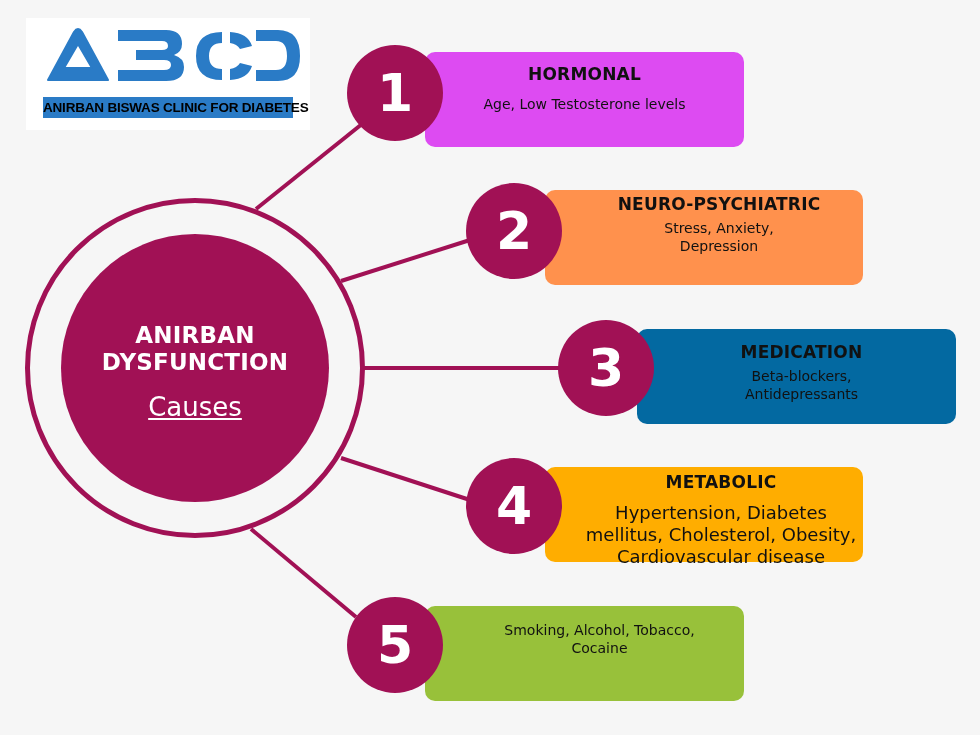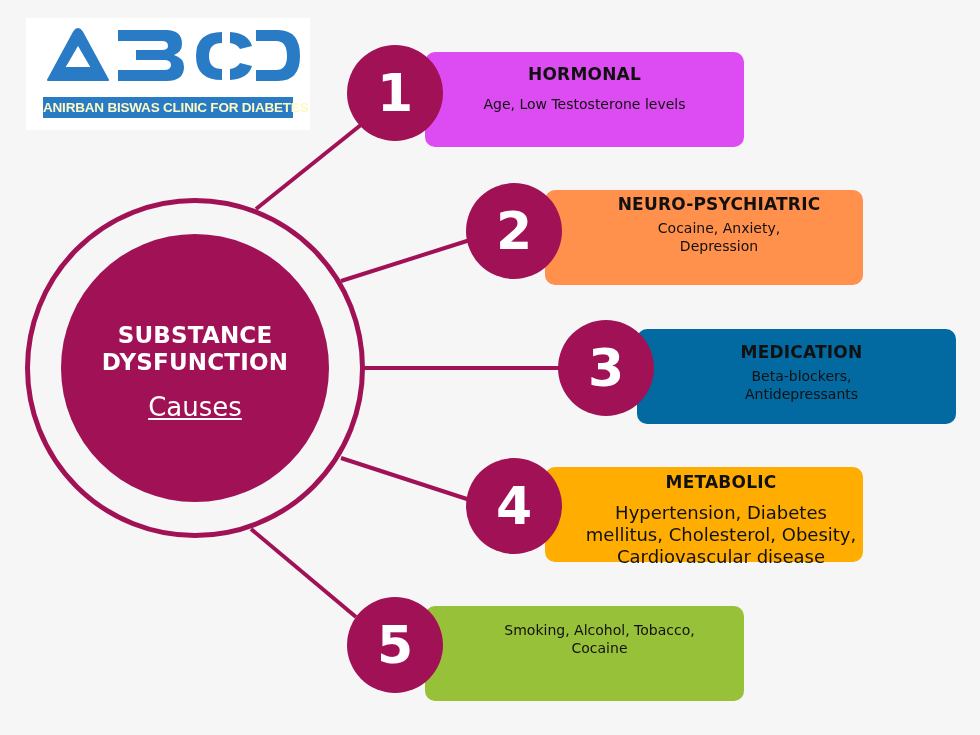--- a/index.html
+++ b/index.html
@@ -31,21 +31,21 @@
       left: 26px; top: 18px;
       width: 284px; height: 112px;
       background: #ffffff;
     }
     .logo svg { position: absolute; left: 0; top: 0; }
     .logo-bar {
       position: absolute;
       left: 17px; top: 79px;
       width: 250px; height: 21px;
       background: #2a7bc6;
-      color: #fef9c3;
+      color: #000000;
       font-family: "Liberation Sans", sans-serif;
       font-weight: bold;
       font-size: 13.5px;
       line-height: 21px;
       text-align: center;
       letter-spacing: -0.2px;
       white-space: nowrap;
     }
 
     
@@ -173,38 +173,38 @@
       <path d="M204 62 Q222 61 226 48 L214 45 Q211 50 204 51 Z" fill="#2a7bc6"></path>
 
       <path d="M230 12 L252 12 Q274 12 274 38 Q274 63 252 63 L230 63 L230 52 L250 52 Q261 52 261 38 Q261 23 250 23 L230 23 Z" fill="#2a7bc6"></path>
     </svg>
     <div class="logo-bar">ANIRBAN BISWAS CLINIC FOR DIABETES</div>
   </div>
 
   <div class="hub-ring"></div>
   <div class="hub">
     <div class="hub-title">
-      <span>SUBSTANCE</span>
+      <span>ANIRBAN</span>
       <span>DYSFUNCTION</span>
     </div>
     <div class="hub-sub">Causes</div>
   </div>
 
   <div class="cause-box" id="box1">
     <div class="box-inner">
       <span class="cause-title">HORMONAL</span>
       <span class="cause-desc" style="margin-top:11px">Age, Low Testosterone levels</span>
     </div>
   </div>
   <div class="num-circle" id="num1">1</div>
 
   <div class="cause-box" id="box2">
     <div class="box-inner">
       <span class="cause-title">NEURO-PSYCHIATRIC</span>
-      <span class="cause-desc" style="padding:0 60px">Cocaine, Anxiety, Depression</span>
+      <span class="cause-desc" style="padding:0 60px">Stress, Anxiety, Depression</span>
     </div>
   </div>
   <div class="num-circle" id="num2">2</div>
 
   <div class="cause-box" id="box3">
     <div class="box-inner">
       <span class="cause-title">MEDICATION</span>
       <span class="cause-desc" style="padding:0 70px">Beta-blockers, Antidepressants</span>
     </div>
   </div>

